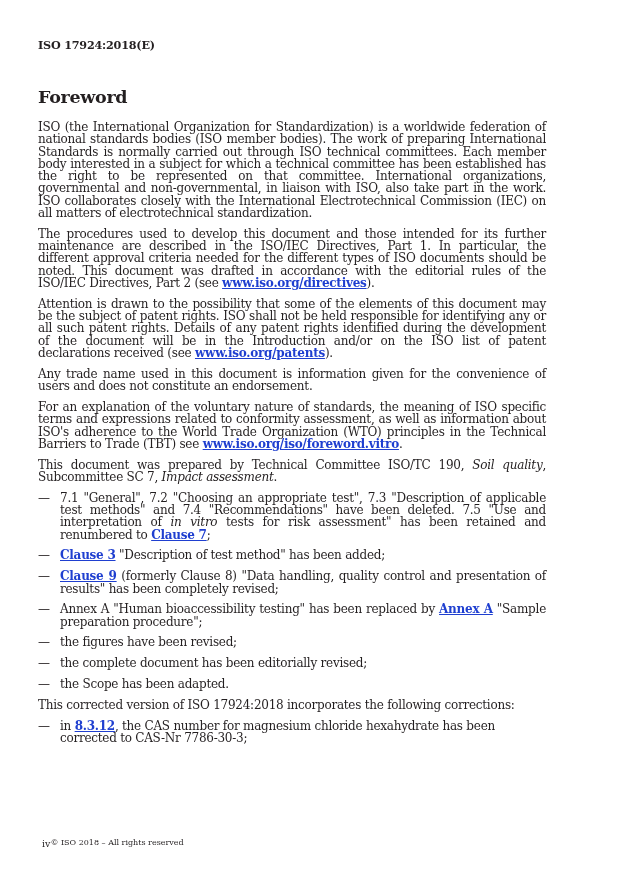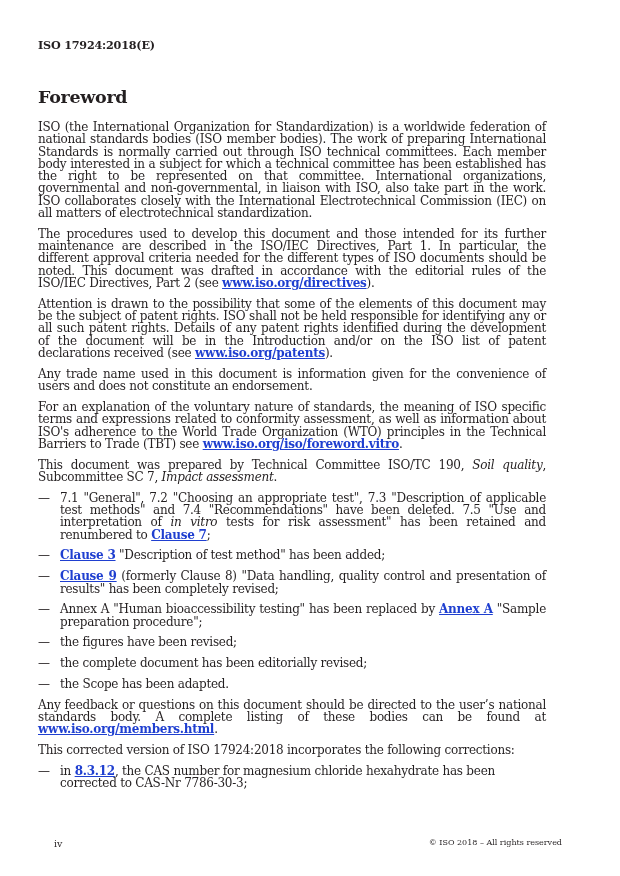--- a/index.html
+++ b/index.html
@@ -8,21 +8,21 @@
   .page { position: absolute; left: 38px; top: 0; width: 508px; }
   .doc-id { position: absolute; top: 38px; left: 0; font-weight: bold; font-size: 11.2px; letter-spacing: -0.2px; }
   .title { position: absolute; top: 87px; left: 0; font-weight: bold; font-size: 17.5px; letter-spacing: -0.3px; margin: 0; }
   .body { position: absolute; top: 121px; left: 0; width: 508px; font-size: 12px; line-height: 12.3px; letter-spacing: -0.25px; }
   .body p { margin: 0 0 8.5px 0; text-align: justify; }
   .body a { color: #1f3fd0; text-decoration: underline; font-weight: bold; }
   .body i { font-style: italic; }
   .li { display: flex; margin: 0 0 8.5px 0; }
   .li .dash { width: 22px; flex: 0 0 22px; }
   .li .txt { flex: 1; text-align: justify; }
-  .footer { position: absolute; top: 838px; left: 16px; width: 508px; font-size: 8px; display: flex; justify-content: space-between; }
+  .footer { position: absolute; top: 838px; left: 4px; width: 508px; font-size: 8px; display: flex; }
   .footer .pg { font-size: 9.5px; }
 </style>
 </head>
 <body>
 
 <div class="page">
   <div class="doc-id">ISO 17924:2018(E)</div>
   <h1 class="title">Foreword</h1>
 
   <div class="body">
@@ -61,21 +61,20 @@
     </div>
     <div class="li">
       <span class="dash">—</span>
       <span class="txt">the complete document has been editorially revised;</span>
     </div>
     <div class="li">
       <span class="dash">—</span>
       <span class="txt">the Scope has been adapted.</span>
     </div>
 
-    <p><span>Any feedback or questions on this document should be directed to the user’s national standards body. A complete listing of these bodies can be found at </span><a>www.iso.org/members.html</a><span>.</span></p>
 
     <p>This corrected version of ISO 17924:2018 incorporates the following corrections:</p>
 
     <div class="li">
       <span class="dash">—</span>
       <span class="txt" style="text-align:left"><span>in </span><a>8.3.12</a><span>, the CAS number for magnesium chloride hexahydrate has been corrected to CAS-Nr 7786-30-3;</span></span>
     </div>
   </div>
 
   <div class="footer">

